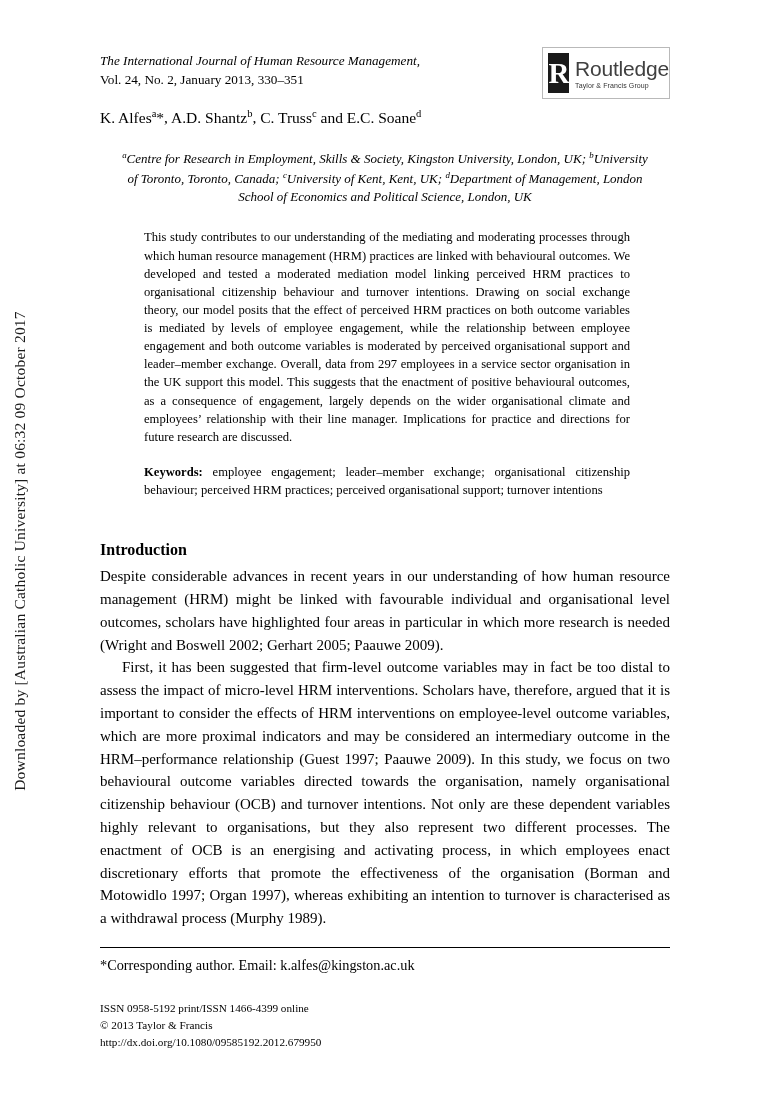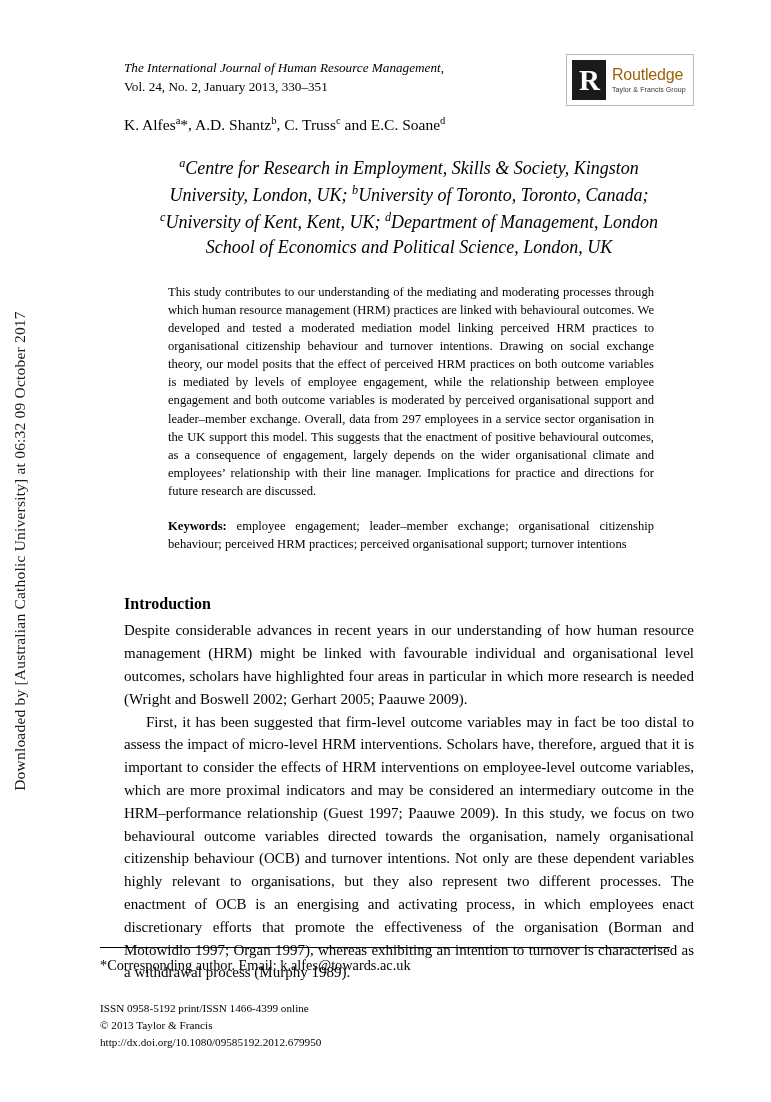--- a/index.html
+++ b/index.html
@@ -41,23 +41,22 @@
     position: absolute;
     left: 0;
     top: 0;
     width: 771px;
     height: 1102px;
   }
 
   .content {
     position: absolute;
     left: 100px;
-    top: 58px;
-    width: 570px;
-    margin-left: 24px;
+    top: 51px;
+    width: 570px;
   }
 
   
   .journal-header {
     font-style: italic;
     font-size: 13.2px;
     line-height: 1.45;
     font-family: "Liberation Serif", serif;
   }
   .journal-header .vol {
@@ -86,22 +85,22 @@
     font-weight: bold;
     line-height: 40px;
     text-align: center;
     letter-spacing: -1px;
   }
   .routledge-logo .rl-text {
     margin-left: 6px;
   }
   .routledge-logo .rl-name {
     font-family: "Liberation Sans", sans-serif;
-    font-size: 16px;
-    color: #a16207;
+    font-size: 21px;
+    color: #404040;
     letter-spacing: -0.2px;
     line-height: 1;
   }
   .routledge-logo .rl-sub {
     font-family: "Liberation Sans", sans-serif;
     font-size: 7px;
     color: #333;
     margin-top: 3px;
     letter-spacing: 0.1px;
   }
@@ -119,21 +118,21 @@
     margin-top: 19px;
     text-align: left;
     font-size: 15.5px;
   }
   sup { font-size: 0.68em; vertical-align: super; }
 
   .affiliations {
     margin-top: 21px;
     text-align: center;
     font-style: italic;
-    font-size: 18px;
+    font-size: 13px;
     line-height: 1.42;
     padding: 0 22px;
   }
 
   .abstract {
     margin: 22px 0 0 44px;
     width: 486px;
     font-size: 12.6px;
     line-height: 1.44;
     text-align: justify;
@@ -227,21 +226,21 @@
 
     <div class="section-head">Introduction</div>
 
     <div class="body-par">Despite considerable advances in recent years in our understanding of how human resource management (HRM) might be linked with favourable individual and organisational level outcomes, scholars have highlighted four areas in particular in which more research is needed (Wright and Boswell 2002; Gerhart 2005; Paauwe 2009).</div>
     <div class="body-par indent">First, it has been suggested that firm-level outcome variables may in fact be too distal to assess the impact of micro-level HRM interventions. Scholars have, therefore, argued that it is important to consider the effects of HRM interventions on employee-level outcome variables, which are more proximal indicators and may be considered an intermediary outcome in the HRM–performance relationship (Guest 1997; Paauwe 2009). In this study, we focus on two behavioural outcome variables directed towards the organisation, namely organisational citizenship behaviour (OCB) and turnover intentions. Not only are these dependent variables highly relevant to organisations, but they also represent two different processes. The enactment of OCB is an energising and activating process, in which employees enact discretionary efforts that promote the effectiveness of the organisation (Borman and Motowidlo 1997; Organ 1997), whereas exhibiting an intention to turnover is characterised as a withdrawal process (Murphy 1989).</div>
 
   </div>
 
   <div class="rule"></div>
 
-  <div class="footnote">*Corresponding author. Email: k.alfes@towards.ac.uk</div>
+  <div class="footnote">*Corresponding author. Email: k.alfes@kingston.ac.uk</div>
 
   <div class="imprint">
     <div>ISSN 0958-5192 print/ISSN 1466-4399 online</div>
     <div>© 2013 Taylor &amp; Francis</div>
     <div>http://dx.doi.org/10.1080/09585192.2012.679950</div>
   </div>
 
 </div>
 
 </body></html>

